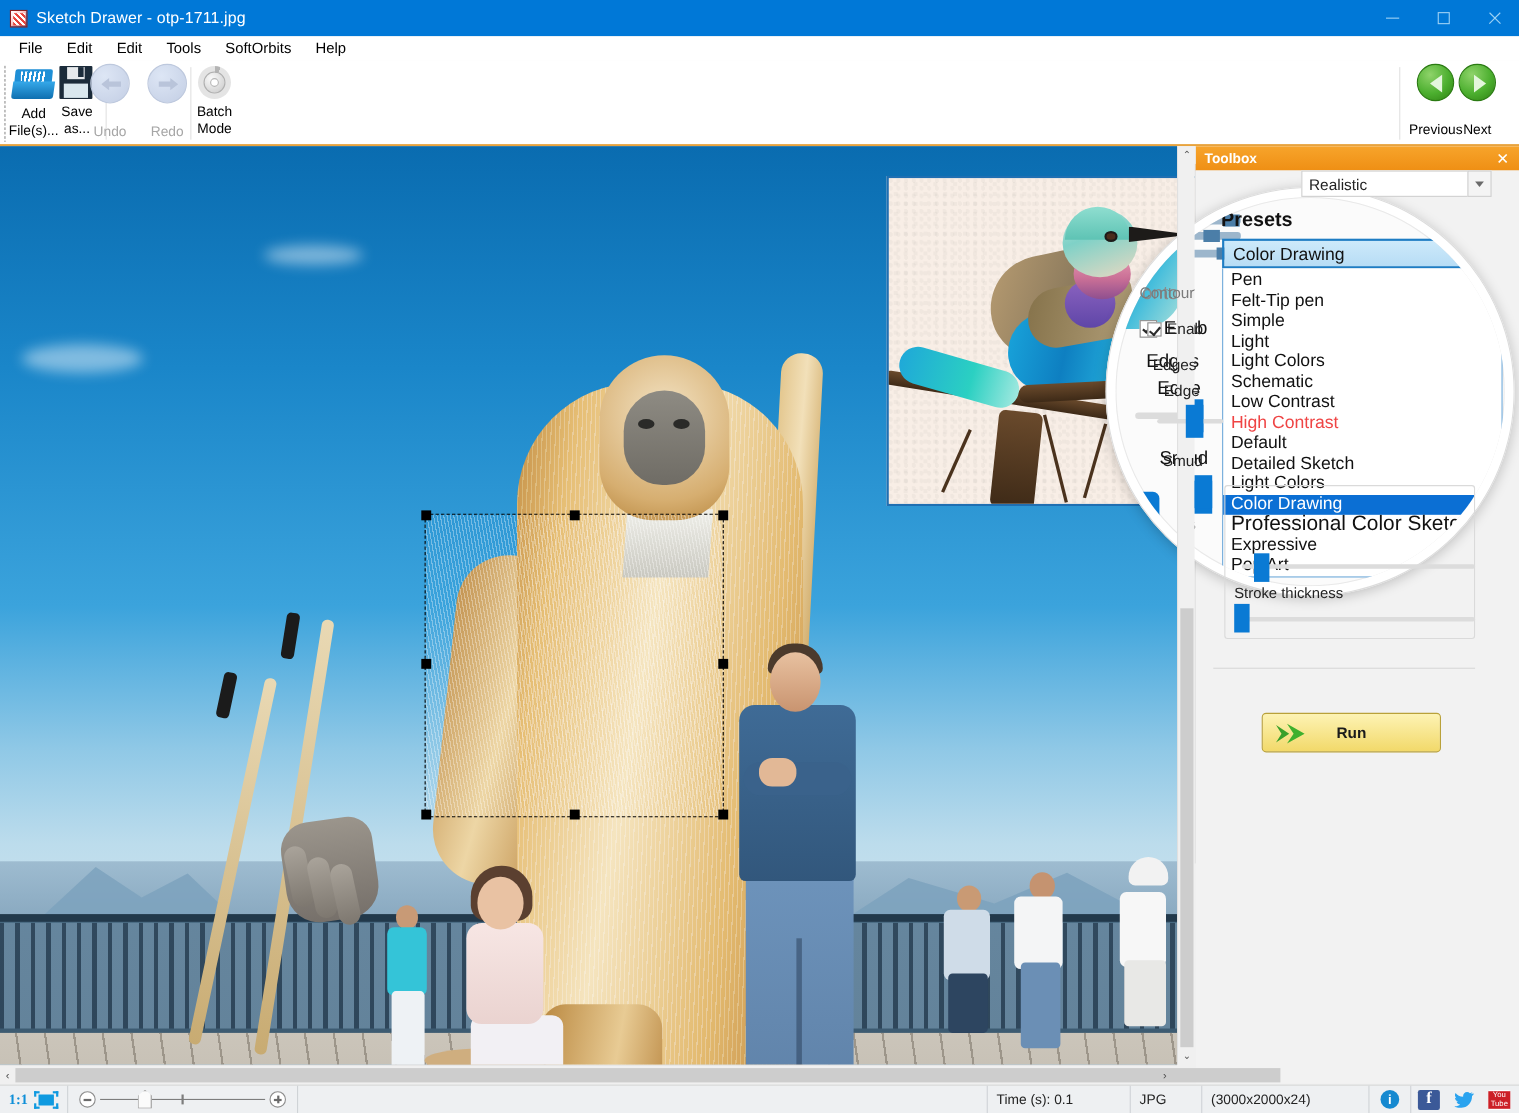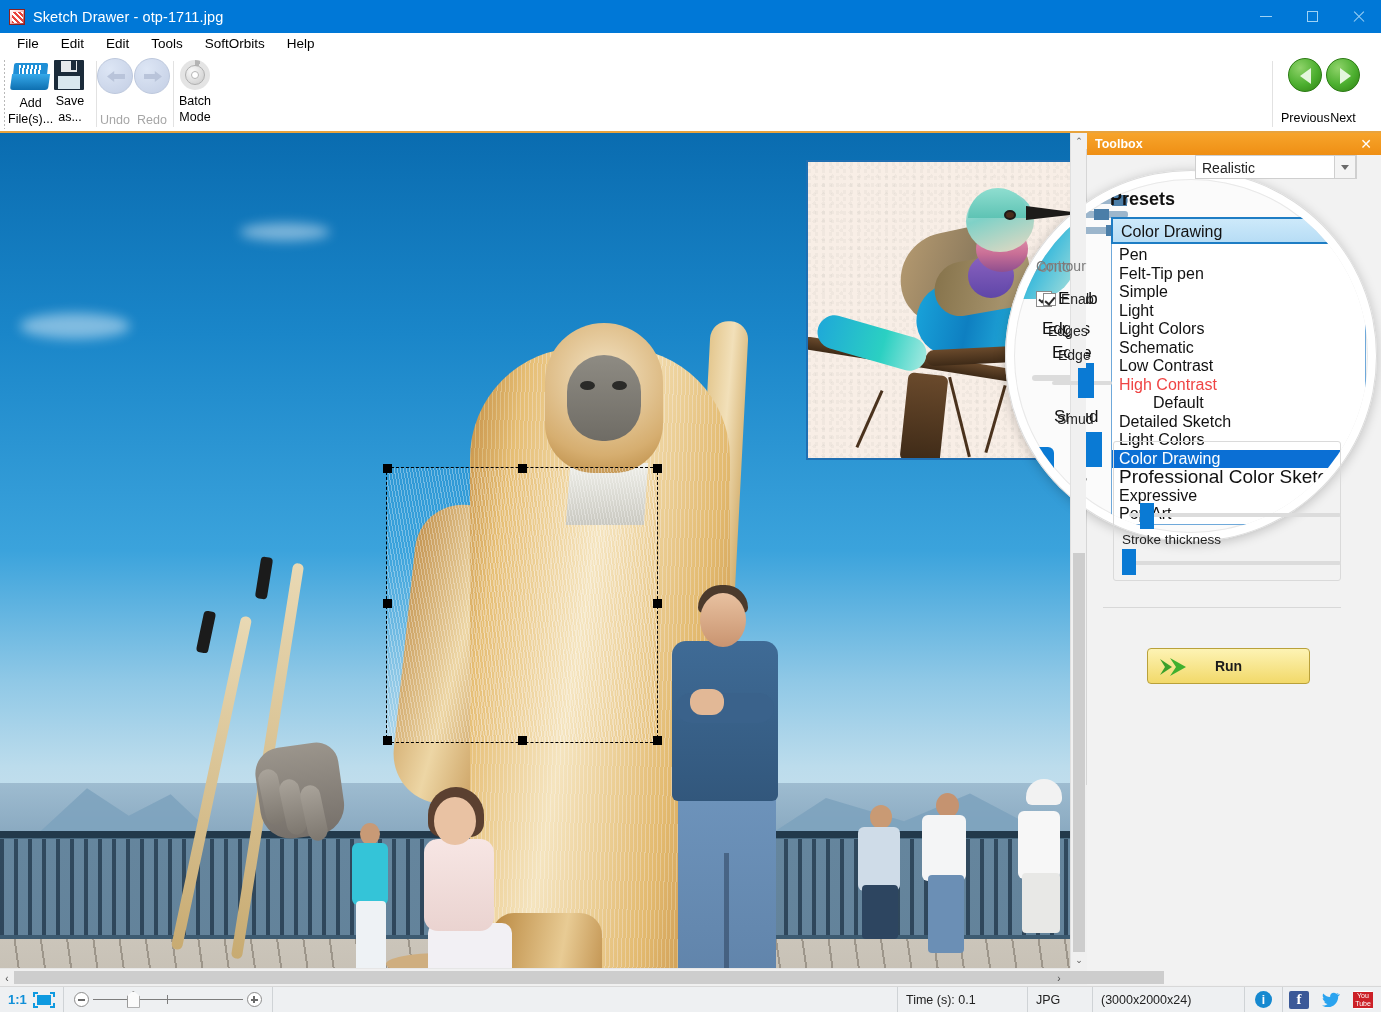--- a/index.html
+++ b/index.html
@@ -471,21 +471,21 @@
         <div class="shutter"></div>
         <div class="shutter2"></div>
         <div class="label"></div>
     </div>
     <div class="tb-label">Save</div>
     <div class="tb-label">as...</div>
   </div>
 
   <div class="tb-sep" style="left:96px;"></div>
 
-  <div class="tb-btn" style="left:97px;">
+  <div class="tb-btn" style="left:82px;">
     <div class="ic-arrow"></div>
     <div class="tb-label dim" style="margin-top:19px;">Undo</div>
   </div>
 
   <div class="tb-btn" style="left:134px;">
     <div class="ic-arrow right"></div>
     <div class="tb-label dim" style="margin-top:19px;">Redo</div>
   </div>
 
   <div class="tb-sep" style="left:173px;"></div>
@@ -618,21 +618,21 @@
 </div>
 
 <div id="toolbox">
   <div id="toolbox-title">
     <span class="txt">Toolbox</span>
     <span id="toolbox-close">✕</span>
   </div>
   <div id="tb-body"></div>
 </div>
 
-<div class="style-combo" style="left:1183px; top:155px; z-index:2;margin-left:12px;">Realistic</div>
+<div class="style-combo" style="left:1183px; top:155px; z-index:2;">Realistic</div>
 <div class="style-combo-arrow" style="left:1334px; top:155px; z-index:2;">
   <span class="caret"></span>
 </div>
 
 <div class="lbl-contour">Contour</div>
 <div class="chk-enable">
   <span class="chk-box"></span>
   <span class="chk-lbl">Enab</span>
 </div>
 <div class="lbl-edges">Edges</div>
@@ -667,21 +667,21 @@
     <div id="preset-list-magnified" style="position:absolute;left:97px;top:65px;width:255px;background:#fff;
                 border:1px solid #6fa9da;border-top:none;padding-top:2px;">
       <div class="opt" style="font-size:16px;line-height:18.5px;padding-left:7px;color:#111;">Pen</div>
       <div class="opt" style="font-size:16px;line-height:18.5px;padding-left:7px;color:#111;">Felt-Tip pen</div>
       <div class="opt" style="font-size:16px;line-height:18.5px;padding-left:7px;color:#111;">Simple</div>
       <div class="opt" style="font-size:16px;line-height:18.5px;padding-left:7px;color:#111;">Light</div>
       <div class="opt" style="font-size:16px;line-height:18.5px;padding-left:7px;color:#111;">Light Colors</div>
       <div class="opt" style="font-size:16px;line-height:18.5px;padding-left:7px;color:#111;">Schematic</div>
       <div class="opt" style="font-size:16px;line-height:18.5px;padding-left:7px;color:#111;">Low Contrast</div>
       <div class="opt" style="font-size:16px;line-height:18.5px;padding-left:7px;color:#ef4444;">High Contrast</div>
-      <div class="opt" style="font-size:16px;line-height:18.5px;padding-left:7px;color:#111;margin-left:34px;">Default</div>
+      <div class="opt" style="font-size:16px;line-height:18.5px;padding-left:7px;color:#111;">Default</div>
       <div class="opt" style="font-size:16px;line-height:18.5px;padding-left:7px;color:#111;">Detailed Sketch</div>
       <div class="opt" style="font-size:16px;line-height:18.5px;padding-left:7px;color:#111;">Light Colors</div>
       <div class="opt sel" style="font-size:16px;line-height:18.5px;padding-left:7px;background:#0b6fd4;color:#fff;">Color Drawing</div>
       <div class="opt" style="font-size:19px;line-height:18.5px;padding-left:7px;color:#111;">Professional Color Sketch</div>
       <div class="opt" style="font-size:16px;line-height:18.5px;padding-left:7px;color:#111;">Expressive</div>
       <div class="opt" style="font-size:16px;line-height:18.5px;padding-left:7px;color:#111;">Pop Art</div>
     </div>
 
     <div style="position:absolute;left:12px;top:78px;font-size:17px;color:#8a8a8a;">Contour</div>
     <div style="position:absolute;left:22px;top:110px;display:flex;align-items:center;">
@@ -723,21 +723,21 @@
   <div class="sb-arrow" style="position:absolute;left:0;top:819px;">⌄</div>
 </div>
 
 <div id="hscroll">
   <div class="hsb-arrow" style="left:0;">‹</div>
   <div id="hthumb"></div>
   <div class="hsb-arrow" style="left:1052px;">›</div>
 </div>
 
 <div id="statusbar">
-  <div class="sb-cell" style="border-right:none; padding-right:4px;">
+  <div class="sb-cell" style="border-right:none; padding-right:4px;font-family:Liberation Serif, serif;">
     <span class="sb-11">1:1</span>
   </div>
   <div class="sb-cell" style="border-right:1px solid #cfd3d6; padding-left:2px;">
     <span class="sb-fit">
       <span class="inner"></span>
       <span class="c" style="left:0;top:0;border-right:none;border-bottom:none;"></span>
       <span class="c" style="right:0;top:0;border-left:none;border-bottom:none;"></span>
       <span class="c" style="left:0;bottom:0;border-right:none;border-top:none;"></span>
       <span class="c" style="right:0;bottom:0;border-left:none;border-top:none;"></span>
     </span>

